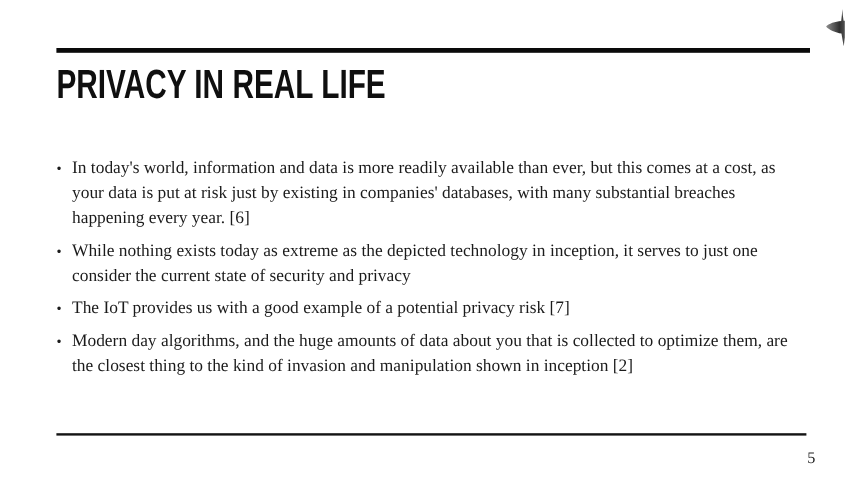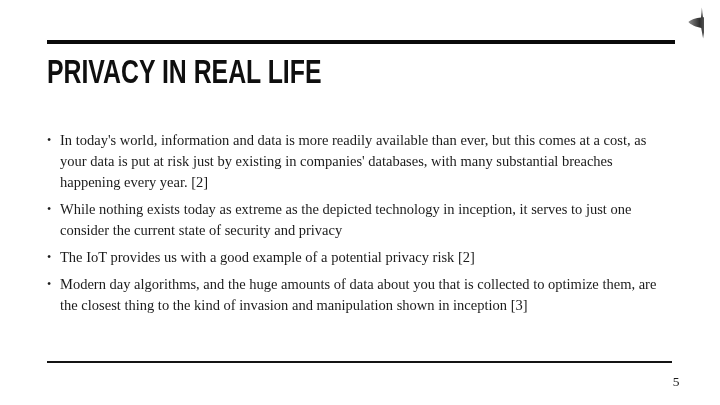--- a/index.html
+++ b/index.html
@@ -114,33 +114,33 @@
              C16.1 24.6 15.6 27.9 15.1 31.6
              C14.4 27.7 13.8 24.4 13.2 21
              C8.6 20.1 2.4 17.7 0.4 15
              C2.3 12.6 8.2 10.8 13 10.4
              C13.5 7.1 13.7 3.7 13.9 0.4 Z" fill="url(#topGrad)"></path>
   </svg>
 
   <ul class="bullets">
     <li>
       <span class="bullet-marker">•</span>
-      <span class="bullet-text">In today's world, information and data is more readily available than ever, but this comes at a cost, as your data is put at risk just by existing in companies' databases, with many substantial breaches happening every year. [2]</span>
+      <span class="bullet-text">In today's world, information and data is more readily available than ever, but this comes at a cost, as your data is put at risk just by existing in companies' databases, with many substantial breaches happening every year. [6]</span>
     </li>
     <li>
       <span class="bullet-marker">•</span>
       <span class="bullet-text">While nothing exists today as extreme as the depicted technology in inception, it serves to just one consider the current state of security and privacy</span>
     </li>
     <li>
       <span class="bullet-marker">•</span>
-      <span class="bullet-text">The IoT provides us with a good example of a potential privacy risk [2]</span>
+      <span class="bullet-text">The IoT provides us with a good example of a potential privacy risk [7]</span>
     </li>
     <li>
       <span class="bullet-marker">•</span>
-      <span class="bullet-text">Modern day algorithms, and the huge amounts of data about you that is collected to optimize them, are the closest thing to the kind of invasion and manipulation shown in inception [3]</span>
+      <span class="bullet-text">Modern day algorithms, and the huge amounts of data about you that is collected to optimize them, are the closest thing to the kind of invasion and manipulation shown in inception [2]</span>
     </li>
   </ul>
 
   <div class="rule-bottom"></div>
 
   <div class="page-number">5</div>
 
 </div>
 
 </body></html>

